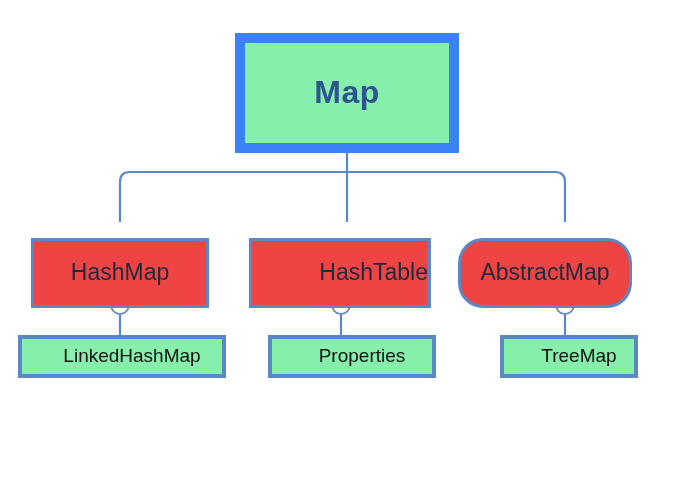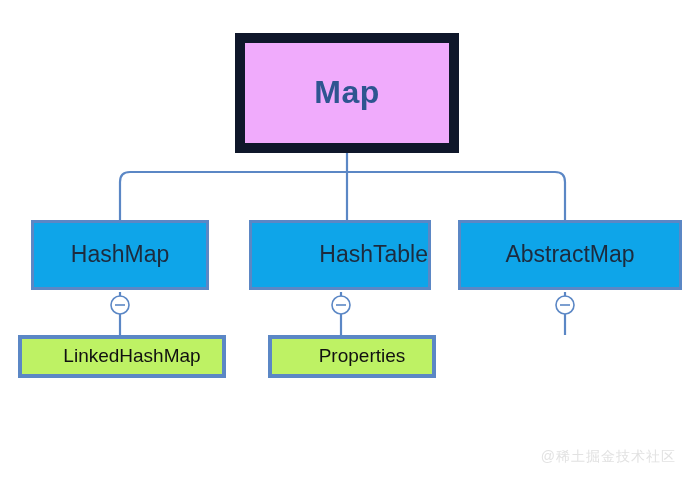--- a/index.html
+++ b/index.html
@@ -33,42 +33,42 @@
     justify-content: center;
     text-align: center;
     line-height: 1.1;
   }
   
   .node-root {
     left: 235px;
     top: 33px;
     width: 224px;
     height: 120px;
-    background: #f0abfc;
-    border: 10px solid #0f172a;
+    background: #86efac;
+    border: 10px solid #3b82f6;
     color: #2e5590;
     font-size: 32px;
     font-weight: bold;
     letter-spacing: 0.5px;
   }
   
   .node-l2 {
-    background: #0ea5e9;
+    background: #ef4444;
     border: 3px solid #5b87c5;
     color: #1d2b3e;
     font-size: 23px;
     height: 70px;
-    top: 220px;
+    top: 238px;
   }
   .node-hashmap     { left: 31px;  width: 178px; }
   .node-hashtable   { left: 249px; width: 182px; justify-content: flex-end; }
-  .node-abstractmap { left: 458px; width: 224px; }
+  .node-abstractmap { left: 458px; width: 174px; border-radius: 25px; }
   
   .node-l3 {
-    background: #bef264;
+    background: #86efac;
     border: 4px solid #5b87c5;
     color: #111111;
     font-size: 19px;
     height: 43px;
     top: 335px;
     padding-left: 20px;
   }
   .node-linkedhashmap { left: 18px;  width: 208px; }
   .node-properties    { left: 268px; width: 168px; }
   .node-treemap       { left: 500px; width: 138px; }
@@ -138,16 +138,18 @@
   <div class="node node-l2 node-abstractmap">
     <span class="node-label">AbstractMap</span>
   </div>
 
   <div class="node node-l3 node-linkedhashmap">
     <span class="node-label">LinkedHashMap</span>
   </div>
   <div class="node node-l3 node-properties">
     <span class="node-label">Properties</span>
   </div>
+  <div class="node node-l3 node-treemap">
+    <span class="node-label">TreeMap</span>
+  </div>
 
-  <div class="watermark">@稀土掘金技术社区</div>
 
 </div>
 
 </body></html>

